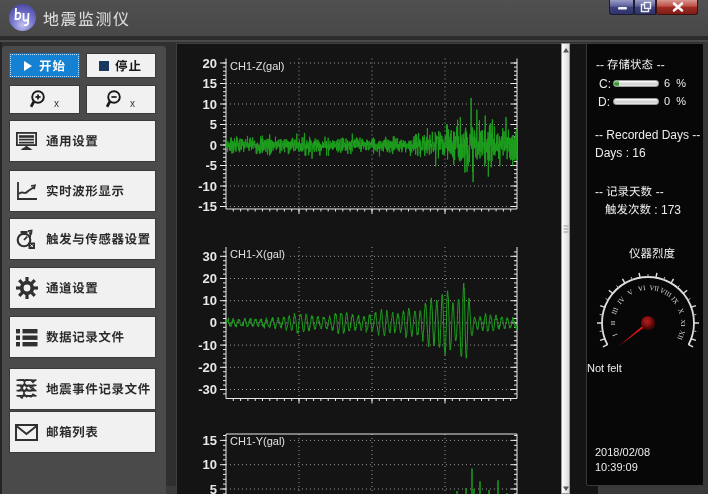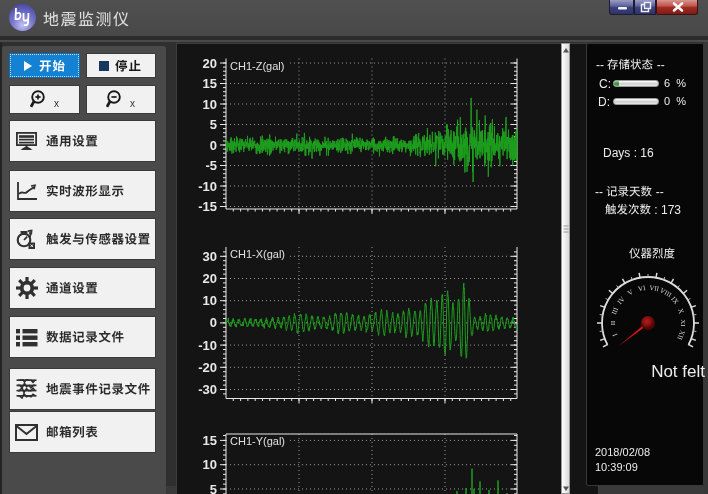--- a/index.html
+++ b/index.html
@@ -732,21 +732,22 @@
           <use href="#r16" transform="translate(34.5,11.5) scale(0.01150,-0.01150)"></use>
         </svg>&nbsp;--</div>
 <div class="t" style="left:12px;top:33px">C:</div>
 <div class="pbar" style="left:26px;top:36px">
         <div class="pfill" style="width:5px"></div>
       </div>
 <div class="t" style="left:77px;top:33px;font-size:11px">6&nbsp;&nbsp;%</div>
 <div class="t" style="left:11px;top:51px">D:</div>
 <div class="pbar" style="left:26px;top:54px"></div>
 <div class="t" style="left:77px;top:51px;font-size:11px">0&nbsp;&nbsp;%</div>
-<div class="t" style="left:16px;top:102px">Days&nbsp;:&nbsp;16</div>
+<div class="t" style="left:8px;top:84px">--&nbsp;Recorded&nbsp;Days&nbsp;--</div>
+<div class="t" style="left:8px;top:102px">Days&nbsp;:&nbsp;16</div>
 <div class="t" style="left:8px;top:140px">--&nbsp;<svg width="46" height="15" viewBox="0 0 46 15" style="overflow:visible;vertical-align:-3.2px" fill="#ececec">
           <use href="#r35" transform="translate(0.0,11.5) scale(0.01150,-0.01150)"></use>
           <use href="#r14" transform="translate(11.5,11.5) scale(0.01150,-0.01150)"></use>
           <use href="#r10" transform="translate(23.0,11.5) scale(0.01150,-0.01150)"></use>
           <use href="#r19" transform="translate(34.5,11.5) scale(0.01150,-0.01150)"></use>
         </svg>&nbsp;--</div>
 <div class="t" style="left:18px;top:158px"><svg width="46" height="15" viewBox="0 0 46 15" style="overflow:visible;vertical-align:-3.2px" fill="#ececec">
           <use href="#r34" transform="translate(0.0,11.5) scale(0.01150,-0.01150)"></use>
           <use href="#r7" transform="translate(11.5,11.5) scale(0.01150,-0.01150)"></use>
           <use href="#r23" transform="translate(23.0,11.5) scale(0.01150,-0.01150)"></use>
@@ -800,16 +801,16 @@
         <line x1="106.5" y1="70.0" x2="112.0" y2="70.0" stroke="#dddddd" stroke-width="1.5"></line>
         <line x1="105.8" y1="77.9" x2="109.3" y2="78.5" stroke="#bbbbbb" stroke-width="1"></line>
         <text x="96.5" y="72.6" transform="rotate(90.0 96.5 70.0)" class="rn">XI</text>
         <line x1="103.8" y1="85.6" x2="108.9" y2="87.4" stroke="#dddddd" stroke-width="1.5"></line>
         <text x="94.4" y="84.7" transform="rotate(110.0 94.4 82.1)" class="rn">XII</text>
         <line x1="20.8" y1="91.4" x2="16.0" y2="93.9" stroke="#dddddd" stroke-width="1.5"></line>
         <line x1="101.2" y1="91.4" x2="106.0" y2="93.9" stroke="#dddddd" stroke-width="1.5"></line>
         <polygon points="31.1,93.4 60.2,69.0 65.0,67.0 61.8,71.0" fill="#e01414"></polygon>
         <circle cx="61" cy="70" r="7" fill="url(#hub)"></circle>
       </svg>
-<div class="t" style="left:0;top:318px;width:118px;text-align:right;font-size:17px">Not&nbsp;felt</div>
+<div class="t" style="left:0;top:318px;width:118px;text-align:left;font-size:11px">Not&nbsp;felt</div>
 <div class="t" style="left:8px;top:402px;font-size:11px">2018/02/08</div>
 <div class="t" style="left:8px;top:417px;font-size:11px">10:39:09</div>
 </div>
 </div>
 </body></html>

